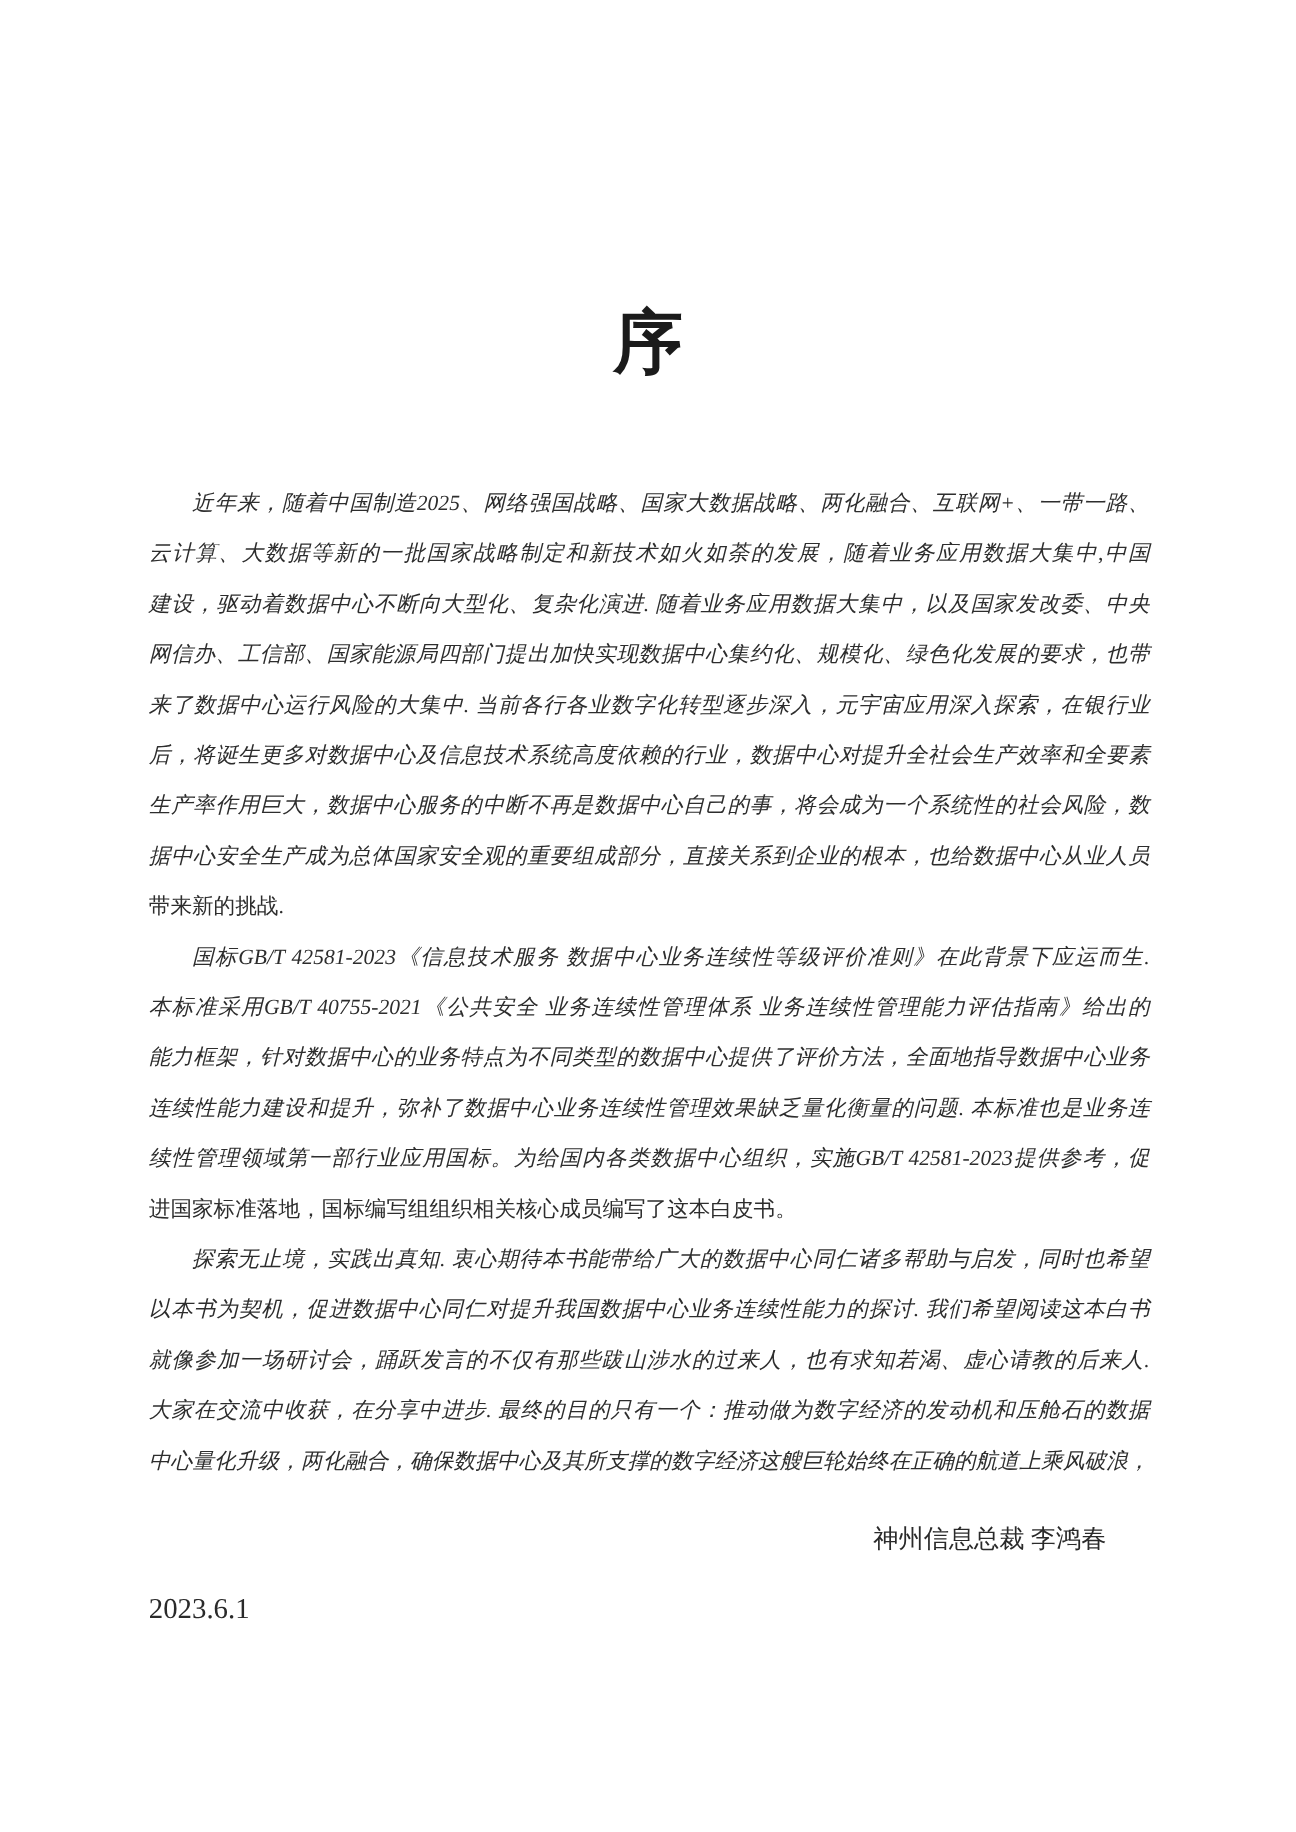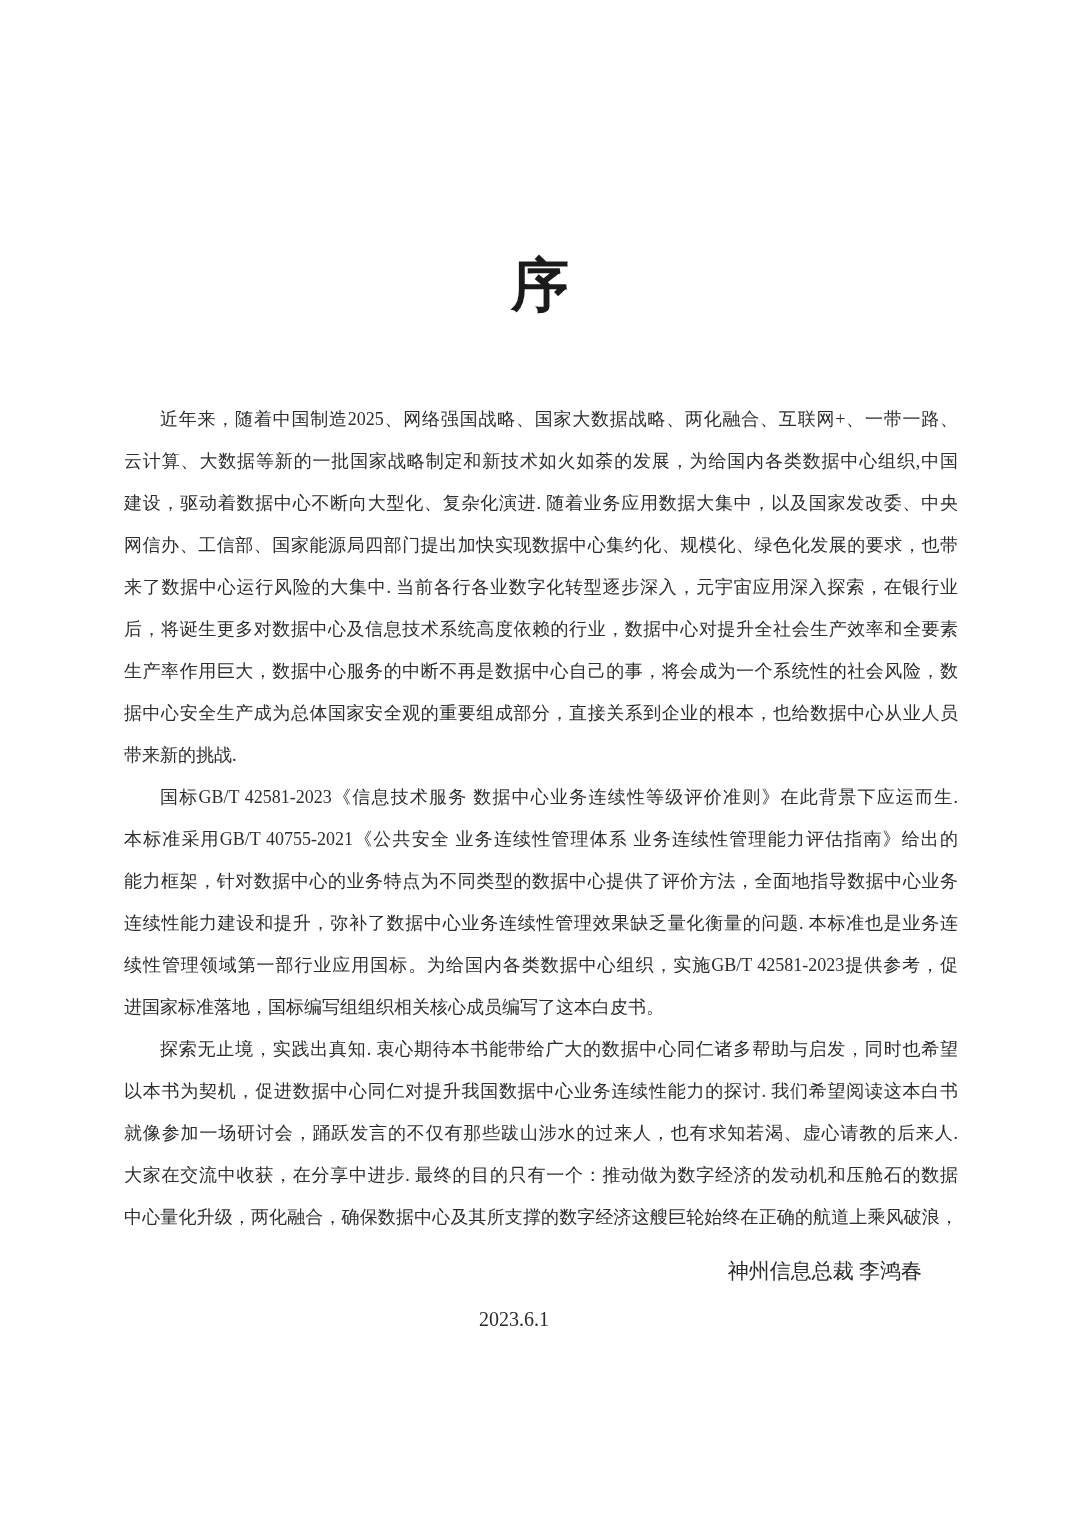--- a/index.html
+++ b/index.html
@@ -28,58 +28,59 @@
   }
   .line {
     font-size: 18px;
     line-height: 42px;
     color: #2d2d2d;
     text-align: justify;
     white-space: nowrap;
   }
   .line.fill {
     text-align-last: justify;
+    font-style: italic;
     -moz-text-align-last: justify;
   }
   .line.indent {
     text-indent: 2em;
   }
   .line.short {
     text-align-last: left;
     white-space: normal;
   }
   .signature {
-    margin-top: 13px;
+    margin-top: 24px;
     text-align: right;
     padding-right: 36px;
     font-size: 21px;
     line-height: 40px;
     color: #2a2a2a;
   }
   .date {
-    margin-top: 13px;
-    text-align: center;
+    margin-top: 24px;
+    text-align: left;
     padding-right: 54px;
-    font-size: 20px;
+    font-size: 24px;
     line-height: 30px;
     color: #2a2a2a;
   }
 </style>
 </head>
 <body>
 
 <div class="page">
   <div class="content">
 
     <div class="doc-title">序</div>
 
     <div class="body-text">
 
       <div class="line fill indent">近年来，随着中国制造2025、网络强国战略、国家大数据战略、两化融合、互联网+、一带一路、</div>
-      <div class="line fill">云计算、大数据等新的一批国家战略制定和新技术如火如荼的发展，为给国内各类数据中心组织,中国</div>
+      <div class="line fill">云计算、大数据等新的一批国家战略制定和新技术如火如荼的发展，随着业务应用数据大集中,中国</div>
       <div class="line fill">建设，驱动着数据中心不断向大型化、复杂化演进. 随着业务应用数据大集中，以及国家发改委、中央</div>
       <div class="line fill">网信办、工信部、国家能源局四部门提出加快实现数据中心集约化、规模化、绿色化发展的要求，也带</div>
       <div class="line fill">来了数据中心运行风险的大集中. 当前各行各业数字化转型逐步深入，元宇宙应用深入探索，在银行业</div>
       <div class="line fill">后，将诞生更多对数据中心及信息技术系统高度依赖的行业，数据中心对提升全社会生产效率和全要素</div>
       <div class="line fill">生产率作用巨大，数据中心服务的中断不再是数据中心自己的事，将会成为一个系统性的社会风险，数</div>
       <div class="line fill">据中心安全生产成为总体国家安全观的重要组成部分，直接关系到企业的根本，也给数据中心从业人员</div>
       <div class="line short">带来新的挑战.</div>
 
       <div class="line fill indent">国标GB/T 42581-2023《信息技术服务 数据中心业务连续性等级评价准则》在此背景下应运而生.</div>
       <div class="line fill">本标准采用GB/T 40755-2021《公共安全 业务连续性管理体系 业务连续性管理能力评估指南》给出的</div>

